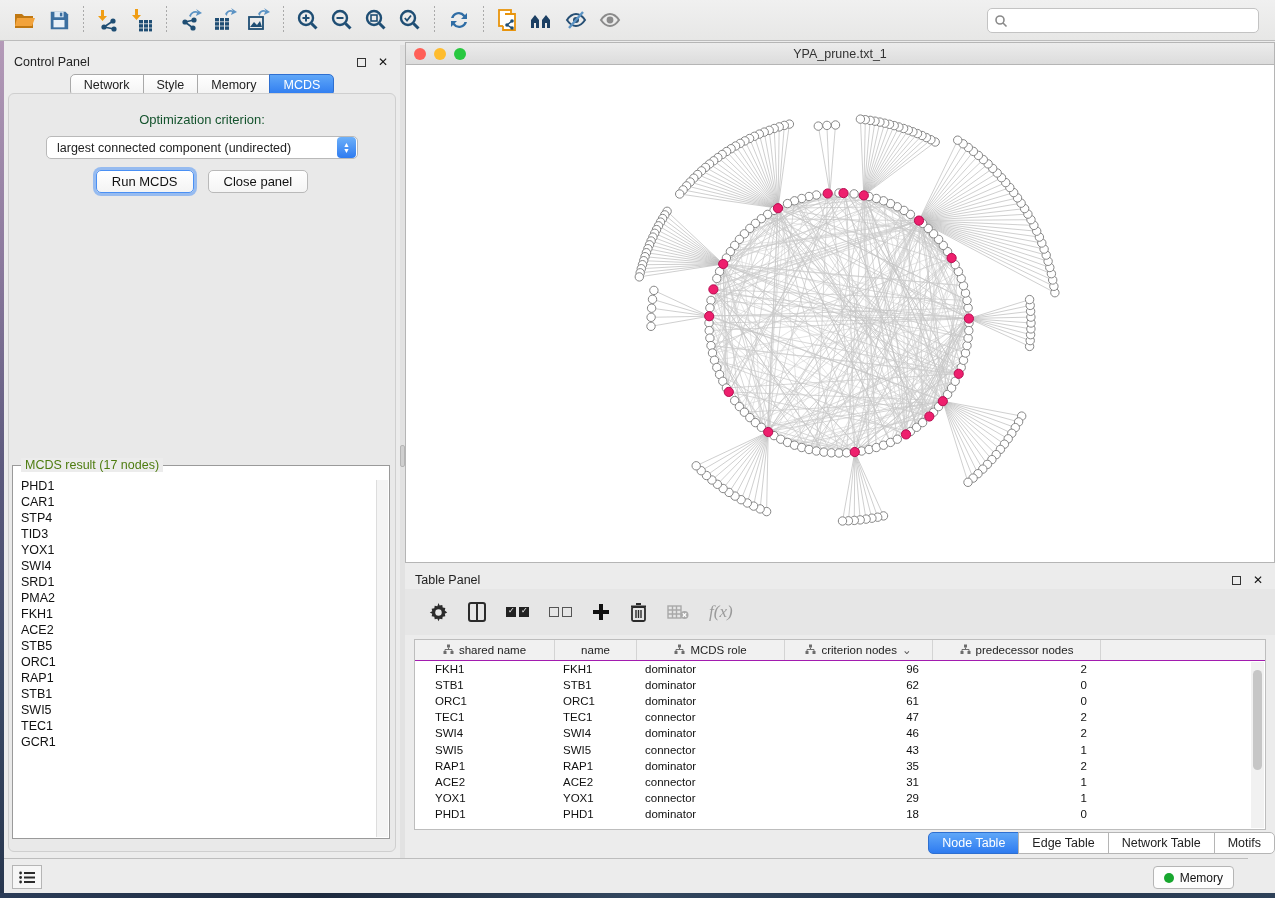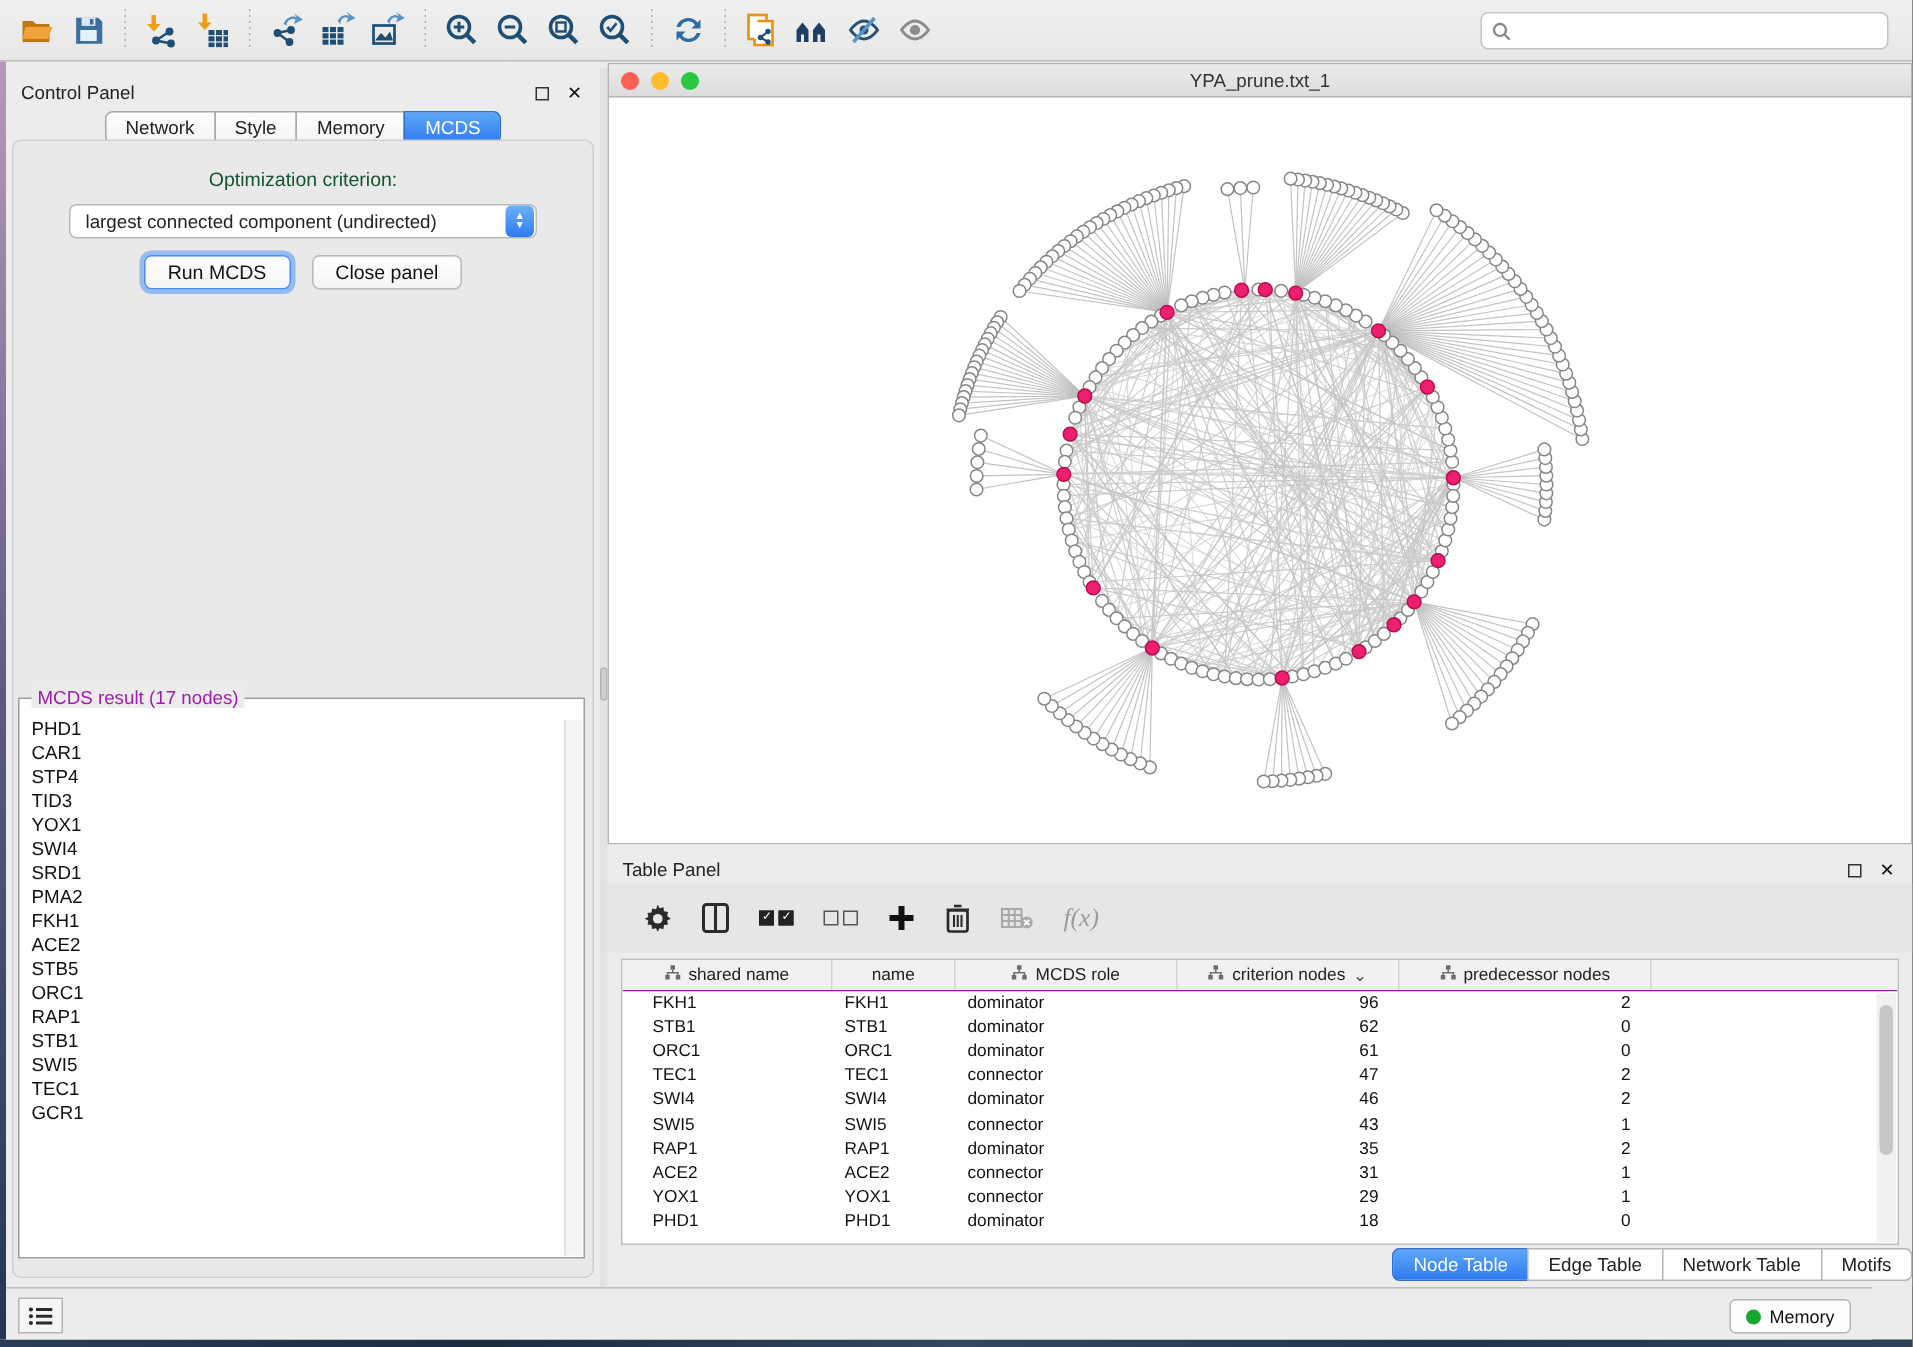--- a/index.html
+++ b/index.html
@@ -48,21 +48,21 @@
     background:linear-gradient(#6db0f9,#2e7bf0);display:flex;flex-direction:column;
     align-items:center;justify-content:center;color:#fff;}
   .stepper span{font-size:7px;line-height:6px;}
   .cp-buttons{margin-top:11px;display:flex;justify-content:center;gap:14px;}
   .mac-btn{padding:3px 15px;font-size:13px;background:linear-gradient(#ffffff,#f4f4f4);
     border:1px solid #b9b9b9;border-radius:5px;color:#111;}
   .mac-btn.focus{box-shadow:0 0 0 3px rgba(95,156,245,.6);border-color:#4a90f4;}
   .result-box{position:absolute;left:8px;top:420px;width:378px;height:374px;background:#fff;
     border:1px solid #9a9a9a;}
   .result-title{position:absolute;top:-8px;left:8px;background:#ececec;padding:0 4px;
-    font-size:12.5px;color:#a21caf;}
+    font-size:12.5px;color:#4d7c0f;}
   .result-list{position:absolute;left:0;top:6px;bottom:2px;right:14px;overflow:hidden;
     padding:6px 0 0 8px;font-size:12.5px;line-height:16px;color:#111;}
   .result-scroll{position:absolute;right:1px;top:14px;bottom:1px;width:12px;background:#f4f4f4;
     border-left:1px solid #ddd;}
   
   .v-splitter{position:absolute;left:400px;top:45px;width:5px;height:813px;background:#e2e2e2;}
   .v-grip{position:absolute;left:0;top:400px;width:5px;height:22px;background:#cfcfcf;
     border:1px solid #b5b5b5;border-radius:2px;}
   
   .net-window{position:absolute;left:405px;top:42px;width:870px;height:521px;

